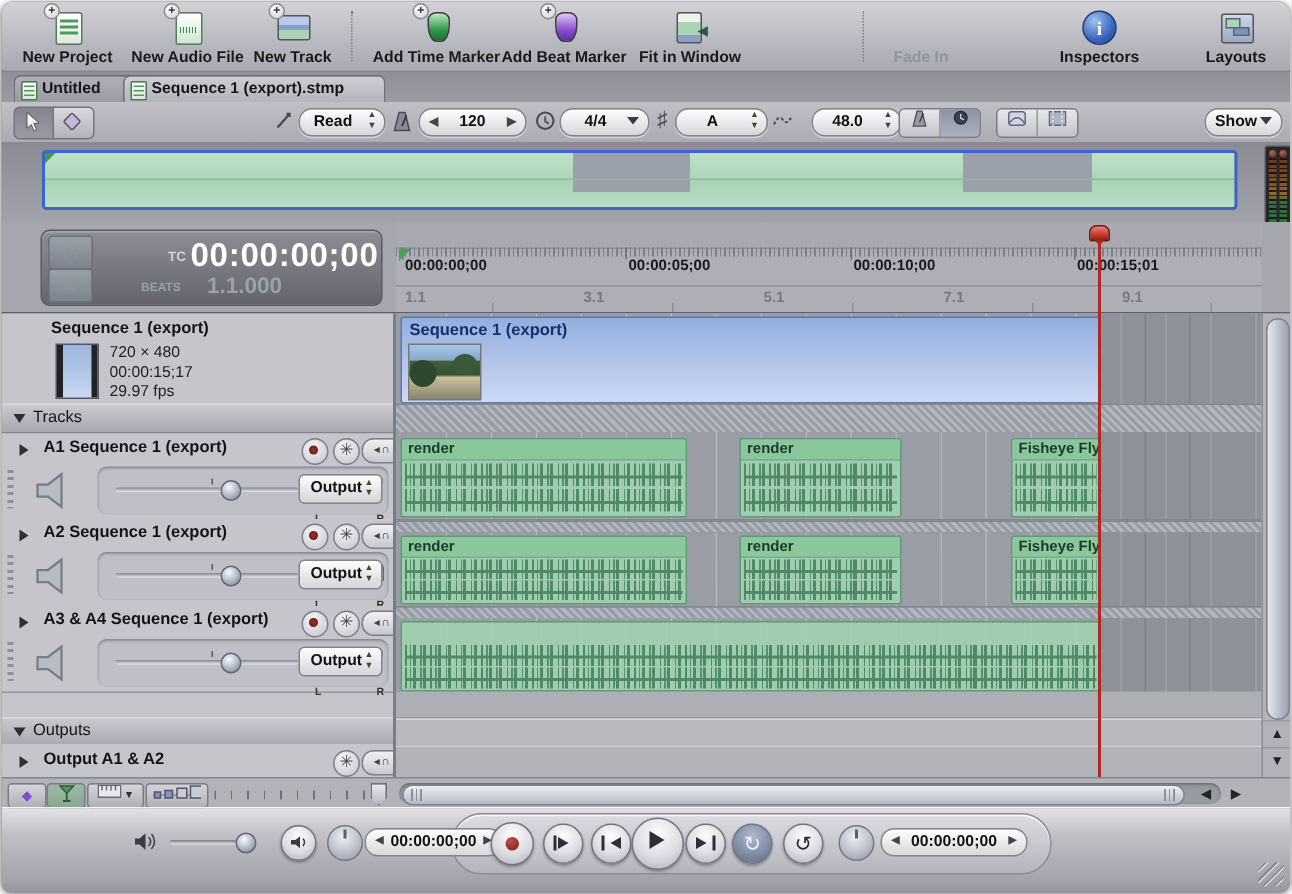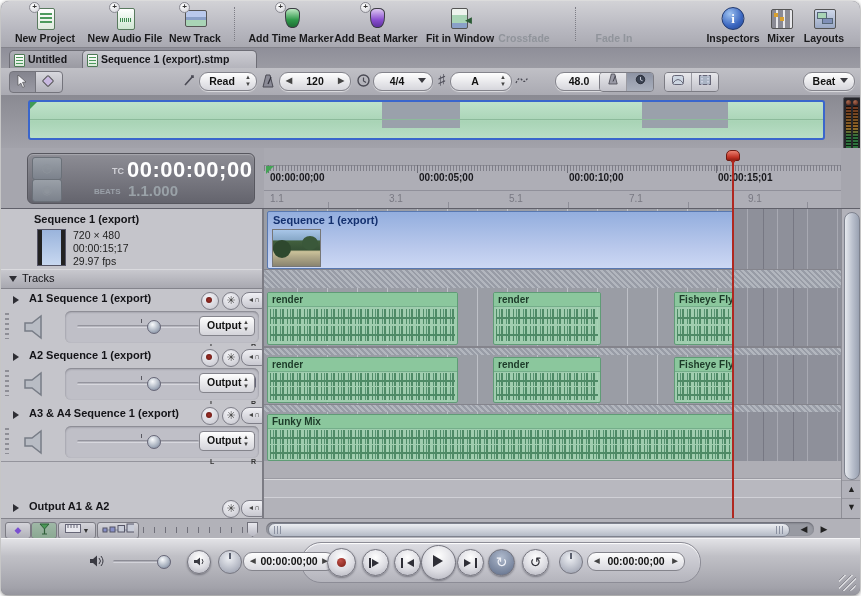--- a/index.html
+++ b/index.html
@@ -61,21 +61,21 @@
   #tcbox{left:26px;top:5px;width:226px;height:49px;border-radius:6px;background:linear-gradient(#8d8d95,#64646d);border:1px solid #57575f;box-shadow:inset 0 1px 1px rgba(255,255,255,.25);}
   .tcbtn{position:absolute;left:4px;width:28px;height:21px;background:linear-gradient(#9aa0a8,#7c828c);border:1px solid #6a7078;border-radius:3px;color:#8e949c;font-size:12px;text-align:center;line-height:20px;}
   #tclabel{font-size:9px;color:#d0d0d6;font-weight:bold;}
   #tcvalue{font-size:22px;font-weight:bold;color:#fff;letter-spacing:.5px;}
   #beatslabel{font-size:8px;color:#9aa0a8;font-weight:bold;}
   #beatsvalue{font-size:15px;font-weight:bold;color:#9aa2a8;}
   #ruler{left:263px;top:0;width:577px;height:60px;background:#aeaeb6;}
   #mlane{left:0;top:0;width:577px;height:17px;background:#a9a9b1;border-bottom:1px solid #8e8e96;}
   #comb{left:0;top:17px;width:577px;height:6px;background:repeating-linear-gradient(90deg,#7e7e88 0 1px,transparent 1px 3px);}
   .rlab{position:absolute;top:24px;font-size:10px;font-weight:bold;color:#18181c;white-space:nowrap;}
-  .blab{position:absolute;top:45px;font-size:10px;font-weight:normal;color:#787882;white-space:nowrap;}
+  .blab{position:absolute;top:45px;font-size:10px;font-weight:bold;color:#787882;white-space:nowrap;}
   #rline{left:0;top:42px;width:577px;height:1px;background:#90909a;}
   .rtick{position:absolute;top:17px;width:1px;height:8px;background:#6e6e78;}
   .btick{position:absolute;top:54px;width:1px;height:6px;background:#8e8e98;}
   #starttri{left:2px;top:18px;width:0;height:0;border-top:8px solid #44a356;border-right:8px solid transparent;}
   #pmarker{left:462px;top:2px;width:12px;height:9px;border-radius:5px 5px 2px 2px;background:linear-gradient(#ea8070,#c03224 70%,#8e1f16);border:1px solid #6e1a12;}
   #pmarker::after{content:"";position:absolute;left:2px;top:8px;border:4px solid transparent;border-top:5px solid #9e2418;}
   
   #lpanel{left:0;top:208px;width:261px;height:309px;background:#c5c5cb;}
   #vdivider{left:261px;top:208px;width:2px;height:329px;background:#7c7c84;}
   .sechead{position:absolute;left:0;width:261px;height:18px;background:linear-gradient(#c8c8ce,#a8a8b0);border-top:1px solid #dadade;border-bottom:1px solid #84848c;font-size:11px;font-weight:normal;color:#141418;line-height:17px;}
@@ -194,42 +194,30 @@
         </span>
       <span class="lab">Add Beat Marker</span>
     </div>
     <div class="tbitem" style="left:404px">
       <span class="tbicon">
           <span style="position:absolute;left:3px;top:2px;width:15px;height:19px;border:1px solid #555;border-radius:2px;background:linear-gradient(#eef3ee 0 30%,#a9d4b6 30% 75%,#8aa0c8 75%)"></span>
           <span style="position:absolute;right:0;top:9px;font-size:9px;color:#2a5a34">◀</span>
         </span>
       <span class="lab">Fit in Window</span>
     </div>
-    <div class="tbitem dis" style="left:468px">
-      <span class="tbicon"></span>
-      <span class="lab">Crossfade</span>
-    </div>
     <div class="tbsep" style="left:574px"></div>
     <div class="tbitem dis" style="left:558px">
       <span class="tbicon"></span>
       <span class="lab">Fade In</span>
     </div>
     <div class="tbitem" style="left:677px">
       <span class="tbicon">
           <span class="ibadge">i</span>
         </span>
       <span class="lab">Inspectors</span>
-    </div>
-    <div class="tbitem" style="left:725px">
-      <span class="tbicon">
-          <span style="position:absolute;left:2px;top:3px;width:20px;height:18px;border:1px solid #555;border-radius:2px;background:#8a8a94 repeating-linear-gradient(90deg,transparent 0 4px,#e8e8ec 4px 6px,transparent 6px 7px);"></span>
-          <span style="position:absolute;left:5px;top:7px;width:4px;height:4px;background:#d8a030"></span>
-          <span style="position:absolute;left:11px;top:11px;width:4px;height:4px;background:#d8a030"></span>
-        </span>
-      <span class="lab">Mixer</span>
     </div>
     <div class="tbitem" style="left:768px">
       <span class="tbicon">
           <span style="position:absolute;left:2px;top:3px;width:20px;height:18px;border:1px solid #555;border-radius:2px;background:linear-gradient(#cfd8ea,#9aa8c4)"></span>
           <span style="position:absolute;left:5px;top:6px;width:8px;height:5px;background:#a9d4b6;border:1px solid #567"></span>
           <span style="position:absolute;left:10px;top:12px;width:9px;height:4px;background:#8090b8;border:1px solid #567"></span>
         </span>
       <span class="lab">Layouts</span>
     </div>
   </div>
@@ -281,21 +269,21 @@
       <span class="dna"></span>
     </div>
     <span class="b2icon" style="left:437px;font-size:14px;top:4px;font-weight:bold">♯</span>
     <div class="pill" style="left:449px;width:60px">
       <span class="txt" style="right:12px">A</span>
       <span class="updn">▲<br>▼</span>
     </div>
     <span class="b2icon" style="left:514px"><svg width="14" height="10" viewBox="0 0 14 10">
           <path d="M1 8 Q4 1 7 5 T13 2" fill="none" stroke="#4a4a54" stroke-width="1.3" stroke-dasharray="2 1.5"></path>
         </svg></span>
-    <div class="pill" style="left:554px;width:58px">
+    <div class="pill" style="left:540px;width:58px">
       <span class="txt" style="right:12px">48.0</span>
       <span class="updn">▲<br>▼</span>
     </div>
     <div class="minipair" style="left:598px">
       <div><svg width="10" height="12" viewBox="0 0 12 14">
             <path d="M4 1 L8 1 L11 13 L1 13 Z" fill="#9a9aa6" stroke="#4a4a54"></path>
             <path d="M6 10 L9 3" stroke="#30303a"></path>
           </svg></div>
       <div class="pressed"><svg width="11" height="11" viewBox="0 0 13 13">
             <circle cx="6.5" cy="6.5" r="5" fill="#3a4252" stroke="#20242e"></circle>
@@ -306,21 +294,21 @@
       <div><svg width="12" height="10" viewBox="0 0 12 10">
             <rect x="0.5" y="0.5" width="11" height="9" rx="2" fill="#cdd6e2" stroke="#667"></rect>
             <path d="M1 8 Q6 1 11 8" fill="none" stroke="#667"></path>
           </svg></div>
       <div><svg width="12" height="10" viewBox="0 0 12 10">
             <rect x="0.5" y="0.5" width="11" height="9" fill="#aab4c4" stroke="#667"></rect>
             <path d="M3 0 L3 10 M9 0 L9 10" stroke="#eef" stroke-dasharray="1.5 1.5"></path>
           </svg></div>
     </div>
     <div class="pill" style="left:802px;width:50px">
-      <span class="txt" style="right:10px">Beat</span>
+      <span class="txt" style="right:10px">Show</span>
       <span class="dna"></span>
     </div>
   </div>
 
   <div id="ovrow" class="abs">
     <div id="ovbox" class="abs">
       <div class="ovgap" style="left:352px;width:78px"></div>
       <div class="ovgap" style="left:612px;width:86px"></div>
       <div style="position:absolute;left:0;right:0;top:17px;height:1px;background:#8cba9a"></div>
     </div>
@@ -334,21 +322,21 @@
     <div class="mled" style="left:9px"></div>
   </div>
 
   <div id="tcrow" class="abs">
     <div id="tcbox" class="abs">
       <div class="tcbtn" style="top:3px">◷</div>
       <div class="tcbtn" style="top:25px">◉</div>
       <span class="abs" id="tclabel" style="left:84px;top:12px">TC</span>
       <span class="abs" id="tcvalue" style="left:99px;top:3px">00:00:00;00</span>
       <span class="abs" id="beatslabel" style="left:66px;top:33px">BEATS</span>
-      <span class="abs" id="beatsvalue" style="left:100px;top:28px">1.1.000</span>
+      <span class="abs" id="beatsvalue" style="left:110px;top:28px">1.1.000</span>
     </div>
     <div id="ruler" class="abs">
       <div id="mlane" class="abs"></div>
       <div id="comb" class="abs"></div>
       <div class="rtick" style="left:4px"></div>
       <div class="rtick" style="left:153px"></div>
       <div class="rtick" style="left:303px"></div>
       <div class="rtick" style="left:452px"></div>
       <span class="rlab" style="left:6px">00:00:00;00</span>
       <span class="rlab" style="left:155px">00:00:05;00</span>
@@ -474,20 +462,24 @@
           <span class="panlab" style="left:-1px">L</span>
           <span class="panlab" style="right:-1px">R</span>
         </div>
         <div class="outpill">
           <span class="txt">Output</span>
           <span class="updn" style="top:2px">▲<br>▼</span>
         </div>
       </div>
     </div>
 
+    <div class="sechead" style="top:269px">
+      <span class="tri"></span>
+      <span class="shlab">Outputs</span>
+    </div>
     <div class="trackrow" style="top:287px;height:20px;border-bottom:none">
       <span class="disc" style="top:8px"></span>
       <span class="tname" style="top:4px">Output A1 &amp; A2</span>
       <span class="cbtn" style="left:221px;top:4px">✳</span>
       <span class="mutepill" style="left:240px;top:4px">◂∩</span>
     </div>
   </div>
   <div id="vdivider" class="abs"></div>
 
   <div id="timeline" class="abs">
@@ -536,21 +528,20 @@
         <span class="ctitle">Fisheye Fly</span>
         <span class="wave" style="top:15px;height:13px"></span>
         <span class="wave" style="top:29px;height:13px"></span>
       </div>
       <div class="dim"></div>
     </div>
     <div class="hatch" style="top:195px;height:7px"></div>
 
     <div class="lane" style="top:203px;height:49px;border-bottom:1px solid #84848c">
       <div class="aclip" style="left:3px;top:2px;width:465px;height:45px">
-        <span class="ctitle">Funky Mix</span>
         <span class="wave" style="top:15px;height:14px"></span>
         <span class="wave" style="top:30px;height:14px"></span>
       </div>
       <div class="dim"></div>
     </div>
 
     <div class="band" style="top:252px;height:17px;background:#aeaeb5;border-bottom:1px solid #9a9aa2"></div>
     <div class="band" style="top:270px;height:17px;background:#b8b8bf;border-top:1px solid #d8d8dc;border-bottom:1px solid #9a9aa2"></div>
     <div class="band" style="top:288px;height:21px;background:#b2b2b9;border-top:1px solid #d0d0d6"></div>
   </div>

